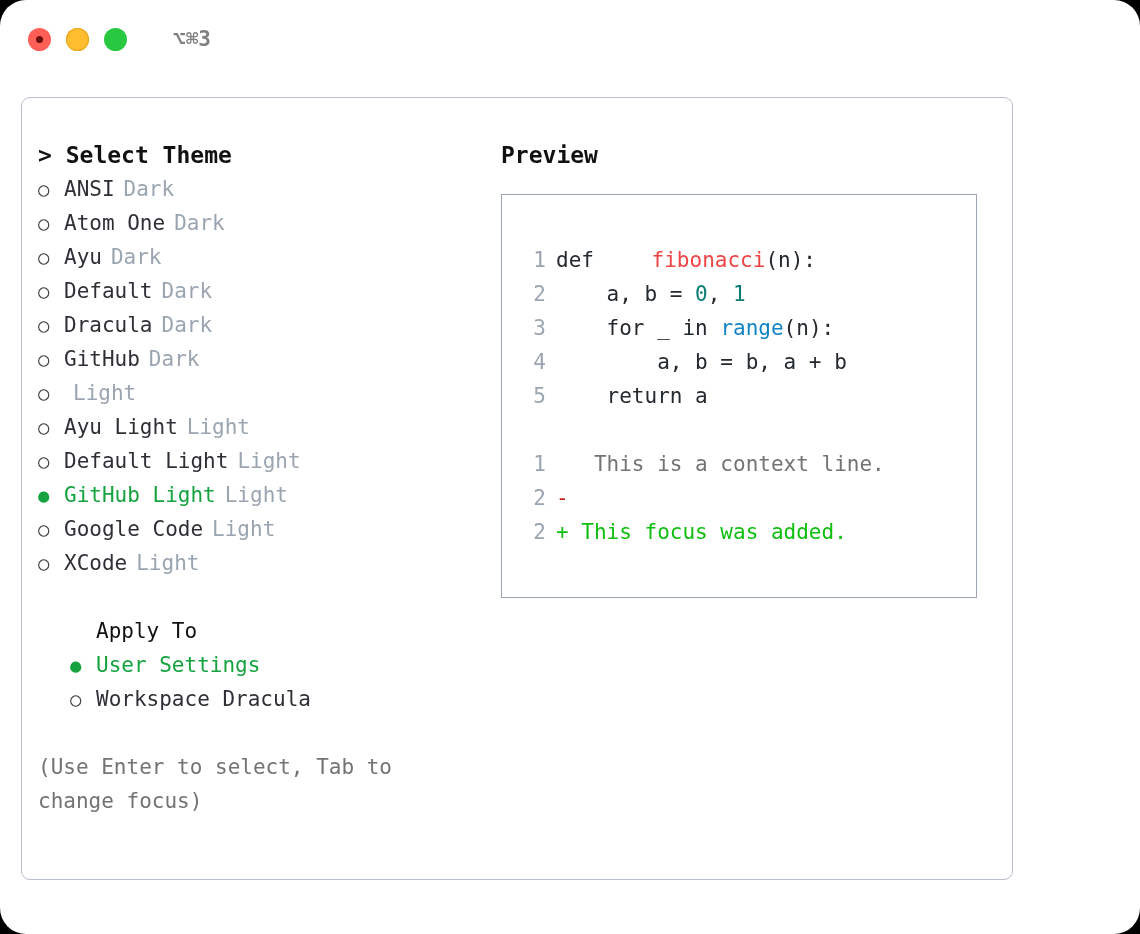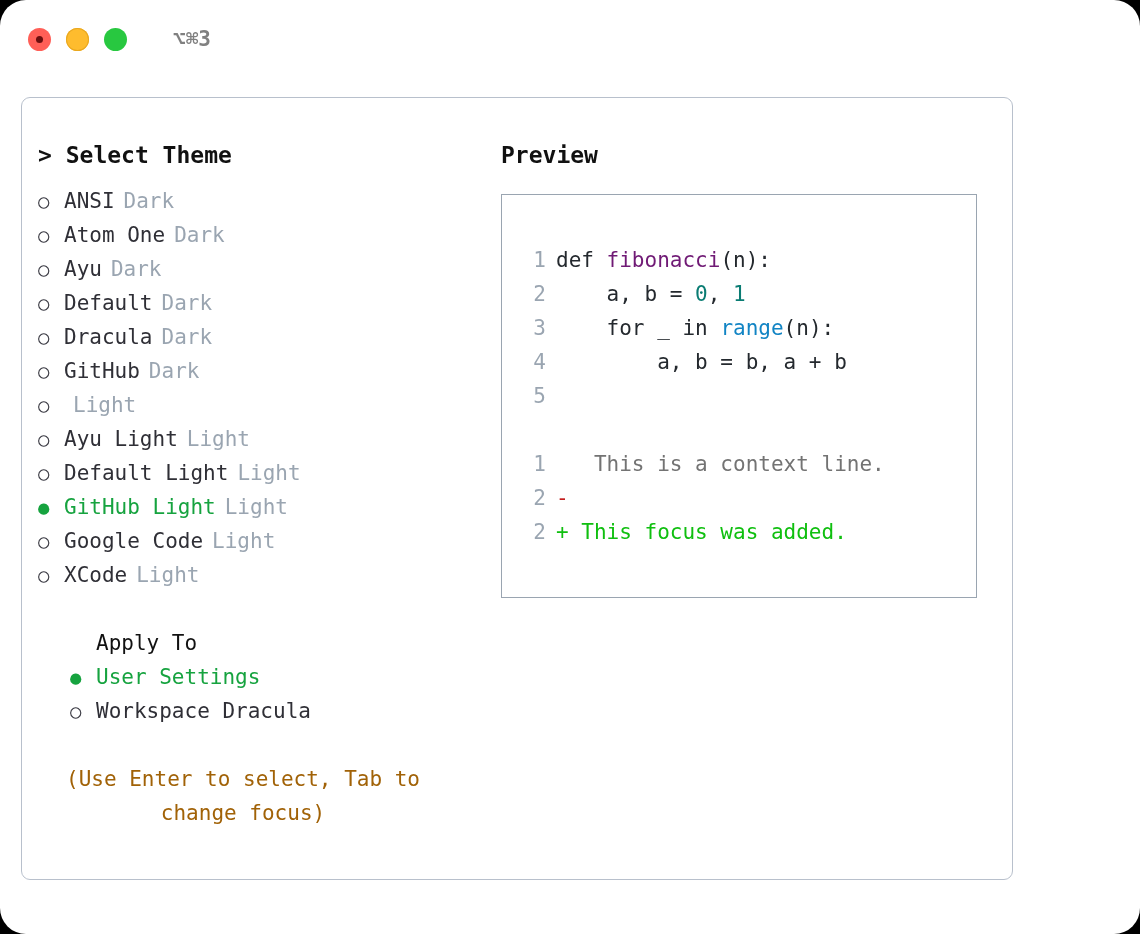--- a/index.html
+++ b/index.html
@@ -89,21 +89,21 @@
     left: 16px;
     top: 40px;
     width: 430px;
   }
   .header-line {
     font-size: 23px;
     font-weight: bold;
     color: #111111;
     white-space: pre;
     line-height: 34px;
-    margin-bottom: 12px;
+    margin-bottom: 0px;
   }
   .theme-list, .apply-list {
     list-style: none;
     margin: 0;
     padding: 0;
   }
   .row {
     display: flex;
     align-items: baseline;
     line-height: 34px;
@@ -140,25 +140,24 @@
     font-size: 21px;
     color: #111111;
     line-height: 34px;
     padding-left: 26px;
     white-space: pre;
   }
 
   .hint {
     margin-top: 34px;
     font-size: 21px;
-    color: #a16207;
+    color: #737373;
     line-height: 34px;
     width: 410px;
     white-space: pre-wrap;
-    text-align: center;
   }
 
   
   .right-col {
     position: absolute;
     left: 479px;
     top: 40px;
     width: 490px;
   }
   .preview-title {
@@ -185,21 +184,21 @@
     white-space: pre;
   }
   .lineno {
     width: 26px;
     flex: 0 0 26px;
     text-align: right;
     color: #9aa5b1;
     margin-right: 10px;
   }
   .code-text { color: #24292e; }
-  .tok-fn    { color: #701a75; }
+  .tok-fn    { color: #ef4444; margin-left: 45px; }
   .tok-num   { color: #0a7c73; }
   .tok-kw    { color: #1184c4; }
   .spacer    { height: 34px; }
 
   .diff-ctx { color: #737373; }
   .diff-del { color: #c41e1e; }
   .diff-add { color: #0fbf0f; }
 </style>
 </head>
 <body>
@@ -249,21 +248,21 @@
 
     <div class="right-col">
       <div class="preview-title">Preview</div>
 
       <div class="preview-box">
         <div>
             <div class="code-line"><span class="lineno">1</span><span class="code-text">def </span><span class="tok-fn">fibonacci</span><span class="code-text">(n):</span></div>
             <div class="code-line"><span class="lineno">2</span><span class="code-text">    a, b = </span><span class="tok-num">0</span><span class="code-text">, </span><span class="tok-num">1</span></div>
             <div class="code-line"><span class="lineno">3</span><span class="code-text">    for _ in </span><span class="tok-kw">range</span><span class="code-text">(n):</span></div>
             <div class="code-line"><span class="lineno">4</span><span class="code-text">        a, b = b, a + b</span></div>
-            <div class="code-line"><span class="lineno">5</span></div>
+            <div class="code-line"><span class="lineno">5</span><span class="code-text">    return a</span></div>
           </div>
         <div class="spacer"></div>
         <div>
             <div class="code-line"><span class="lineno">1</span><span class="diff-ctx"> </span><span class="diff-ctx">  This is a context line.</span></div>
             <div class="code-line"><span class="lineno">2</span><span class="diff-del">-</span></div>
             <div class="code-line"><span class="lineno">2</span><span class="diff-add">+</span><span class="diff-add"> This focus was added.</span></div>
           </div>
       </div>
     </div>
 

